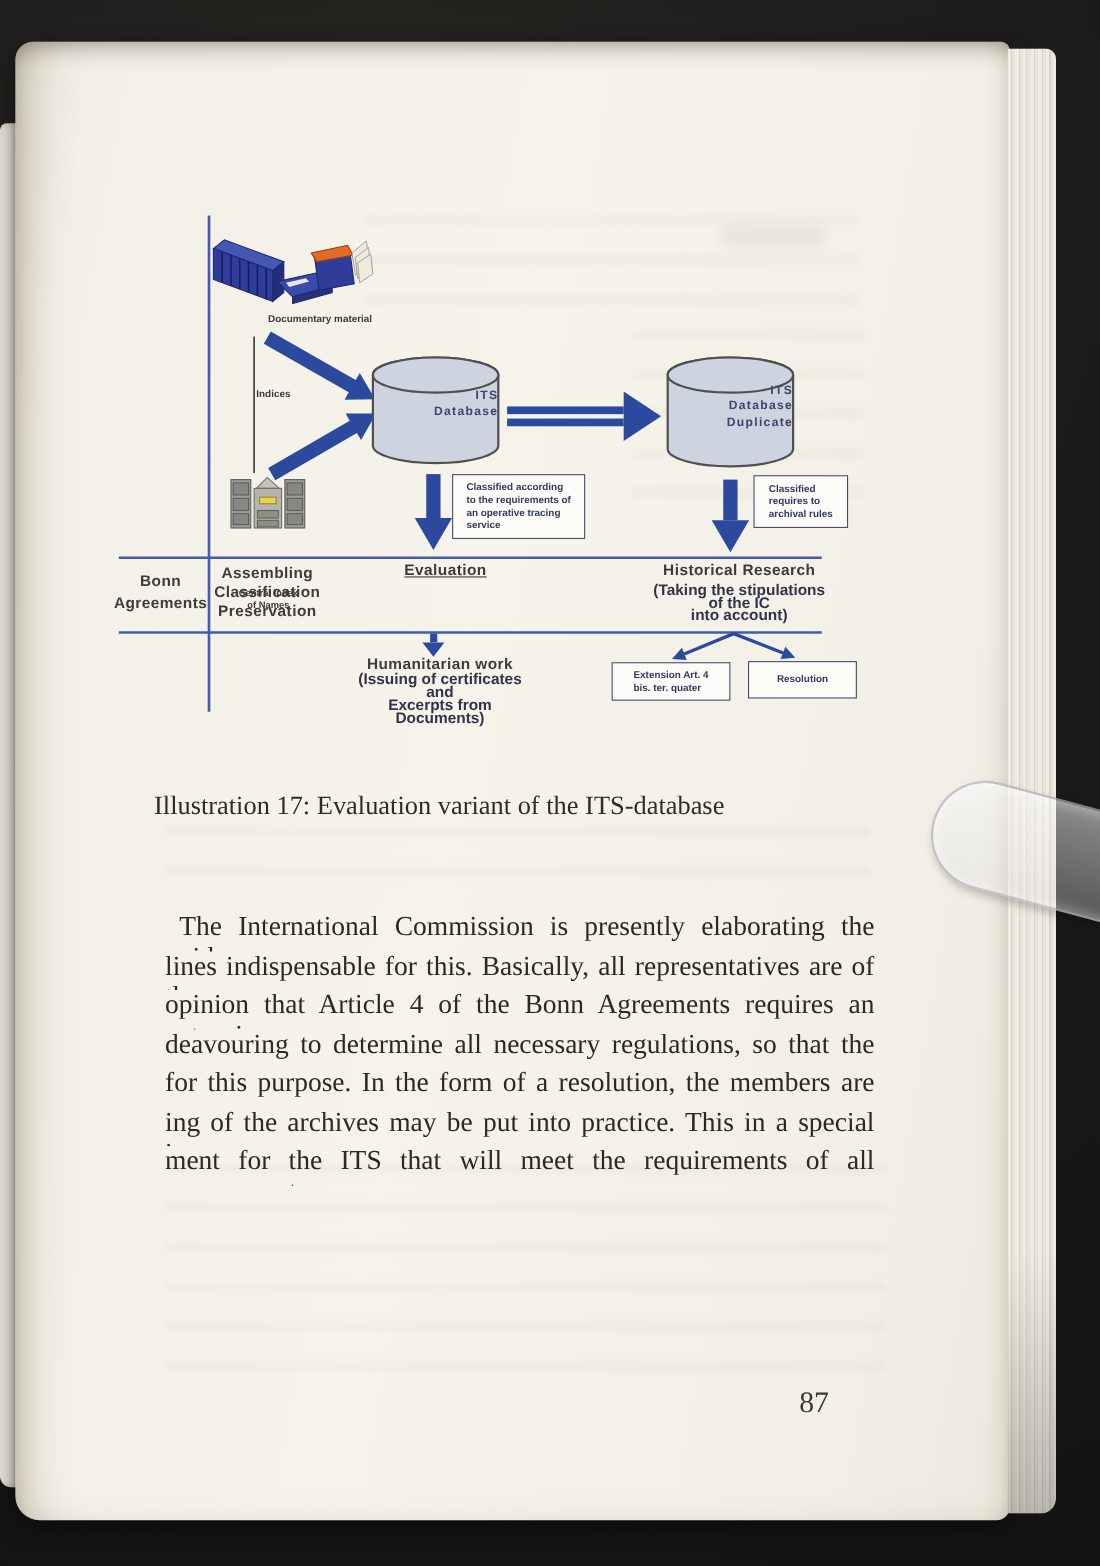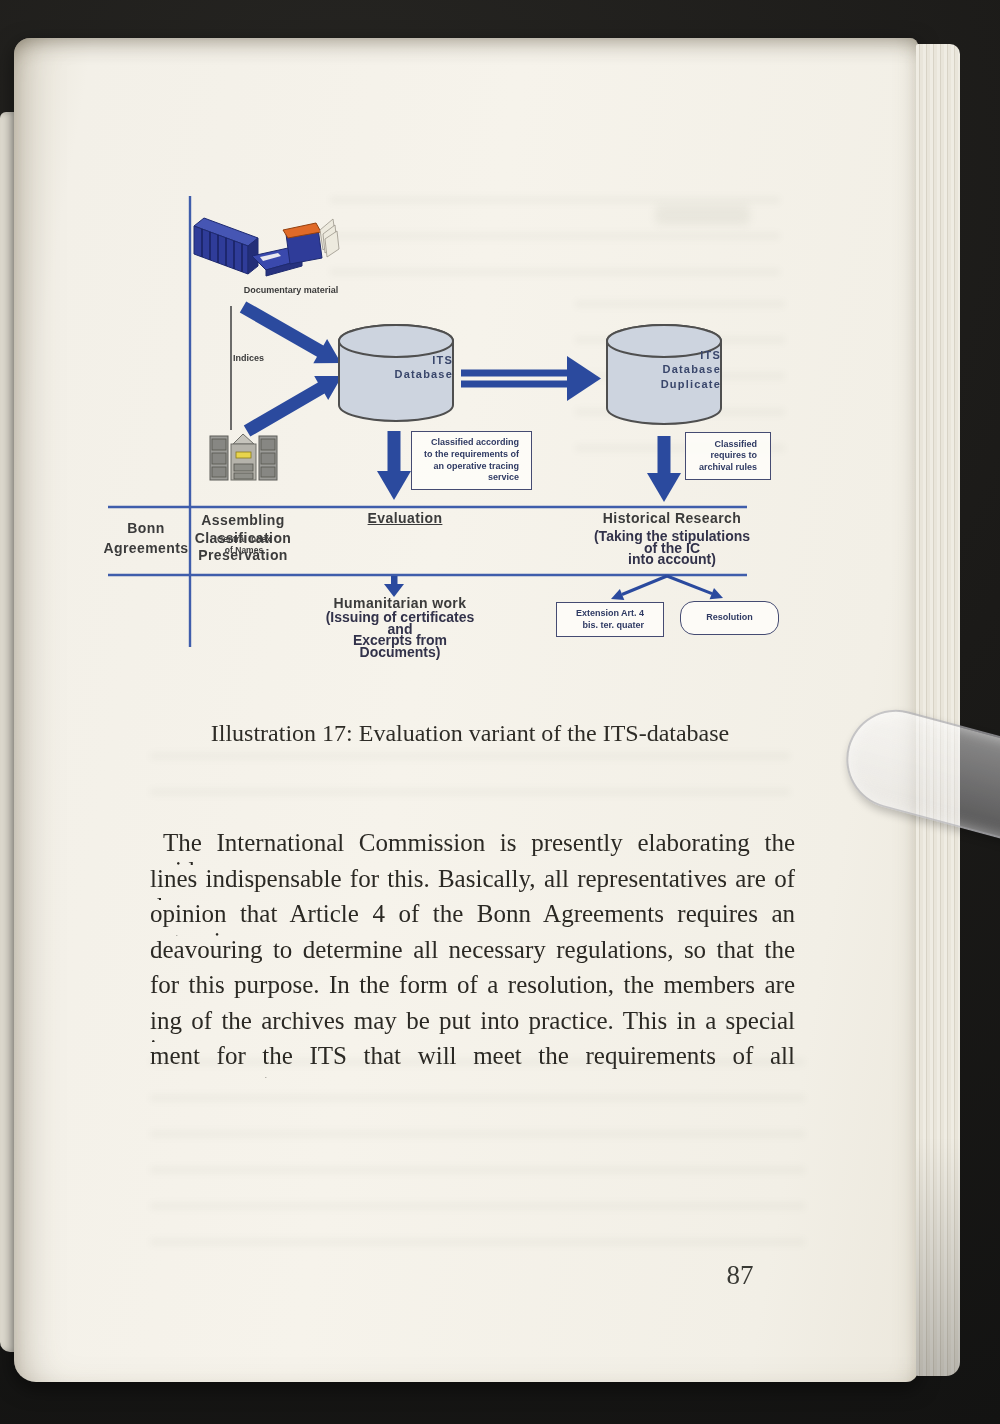--- a/index.html
+++ b/index.html
@@ -27,25 +27,25 @@
   .ghost-blob{position:absolute;opacity:.1;filter:blur(4px);background:#8a8e7c;border-radius:6px;}
   
   .lbl{position:absolute;font-weight:bold;color:#3b3b3b;text-align:center;
     white-space:pre-line;line-height:1.25;}
   .lbl-big{font-size:14px;letter-spacing:.4px;}
   .lbl-small{font-size:9px;}
   .lbl-note{font-size:14px;color:#32324a;}
   .cyl-lbl{position:absolute;font-weight:bold;font-size:11px;letter-spacing:1.2px;
     color:#39466b;text-align:right;white-space:pre-line;line-height:1.3;}
   .note-box{position:absolute;border:1.5px solid #454b72;background:rgba(253,252,248,.93);
-    font-weight:bold;font-size:9px;line-height:1.28;color:#2f3a63;text-align:right;
+    font-weight:bold;font-size:9px;line-height:1.28;color:#2f3a63;text-align:left;
     display:flex;align-items:center;justify-content:center;white-space:pre-line;}
   .svg-layer{position:absolute;left:0;top:0;}
   
-  .caption{position:absolute;left:140px;top:720px;width:660px;text-align:center;
+  .caption{position:absolute;left:140px;top:720px;width:660px;
     font-family:"Liberation Serif","DejaVu Serif",serif;font-size:24px;color:#2e2c27;}
   .para{position:absolute;left:150px;top:829px;width:645px;
     font-family:"Liberation Serif","DejaVu Serif",serif;font-size:25px;color:#2b2924;}
   .para .ln{height:35.5px;text-align:justify;text-align-last:justify;overflow:hidden;}
   .para .ln.first{text-indent:13px;}
   .para .ln.last{text-align-last:left;}
   .page-number{position:absolute;left:705px;top:1260px;width:70px;text-align:center;
     font-family:"Liberation Serif","DejaVu Serif",serif;font-size:27px;color:#3a3a35;}
   
   .bookmark{position:absolute;left:848px;top:697px;width:230px;height:95px;
@@ -188,21 +188,21 @@
   <div class="lbl lbl-big" style="left:355px;top:510px;width:100px;text-decoration:underline;">Evaluation</div>
   <div class="lbl lbl-big" style="left:592px;top:510px;width:160px;">Historical Research</div>
   <div class="lbl lbl-note" style="left:587px;top:531px;width:170px;line-height:11.5px;">(Taking the stipulations of the IC
 into account)</div>
   <div class="lbl lbl-big" style="left:330px;top:595px;width:140px;">Humanitarian work</div>
   <div class="lbl lbl-note" style="left:325px;top:612px;width:150px;line-height:11.5px;">(Issuing of certificates and
 Excerpts from Documents)</div>
 
   <div class="note-box" style="left:556px;top:602px;width:106px;height:33px;">Extension Art. 4
 bis. ter. quater</div>
-  <div class="note-box" style="left:680px;top:601px;width:97px;height:32px;border-radius:14px;">Resolution</div>
+  <div class="note-box" style="left:680px;top:601px;width:97px;height:32px;">Resolution</div>
 
   <div class="caption">Illustration 17: Evaluation variant of the ITS-database</div>
 
   <div class="para">
     <div class="ln first">The International Commission is presently elaborating the guide-</div>
     <div class="ln">lines indispensable for this. Basically, all representatives are of the</div>
     <div class="ln">opinion that Article 4 of the Bonn Agreements requires an extension</div>
     <div class="ln">deavouring to determine all necessary regulations, so that the open-</div>
     <div class="ln">for this purpose. In the form of a resolution, the members are en-</div>
     <div class="ln">ing of the archives may be put into practice. This in a special instru-</div>

